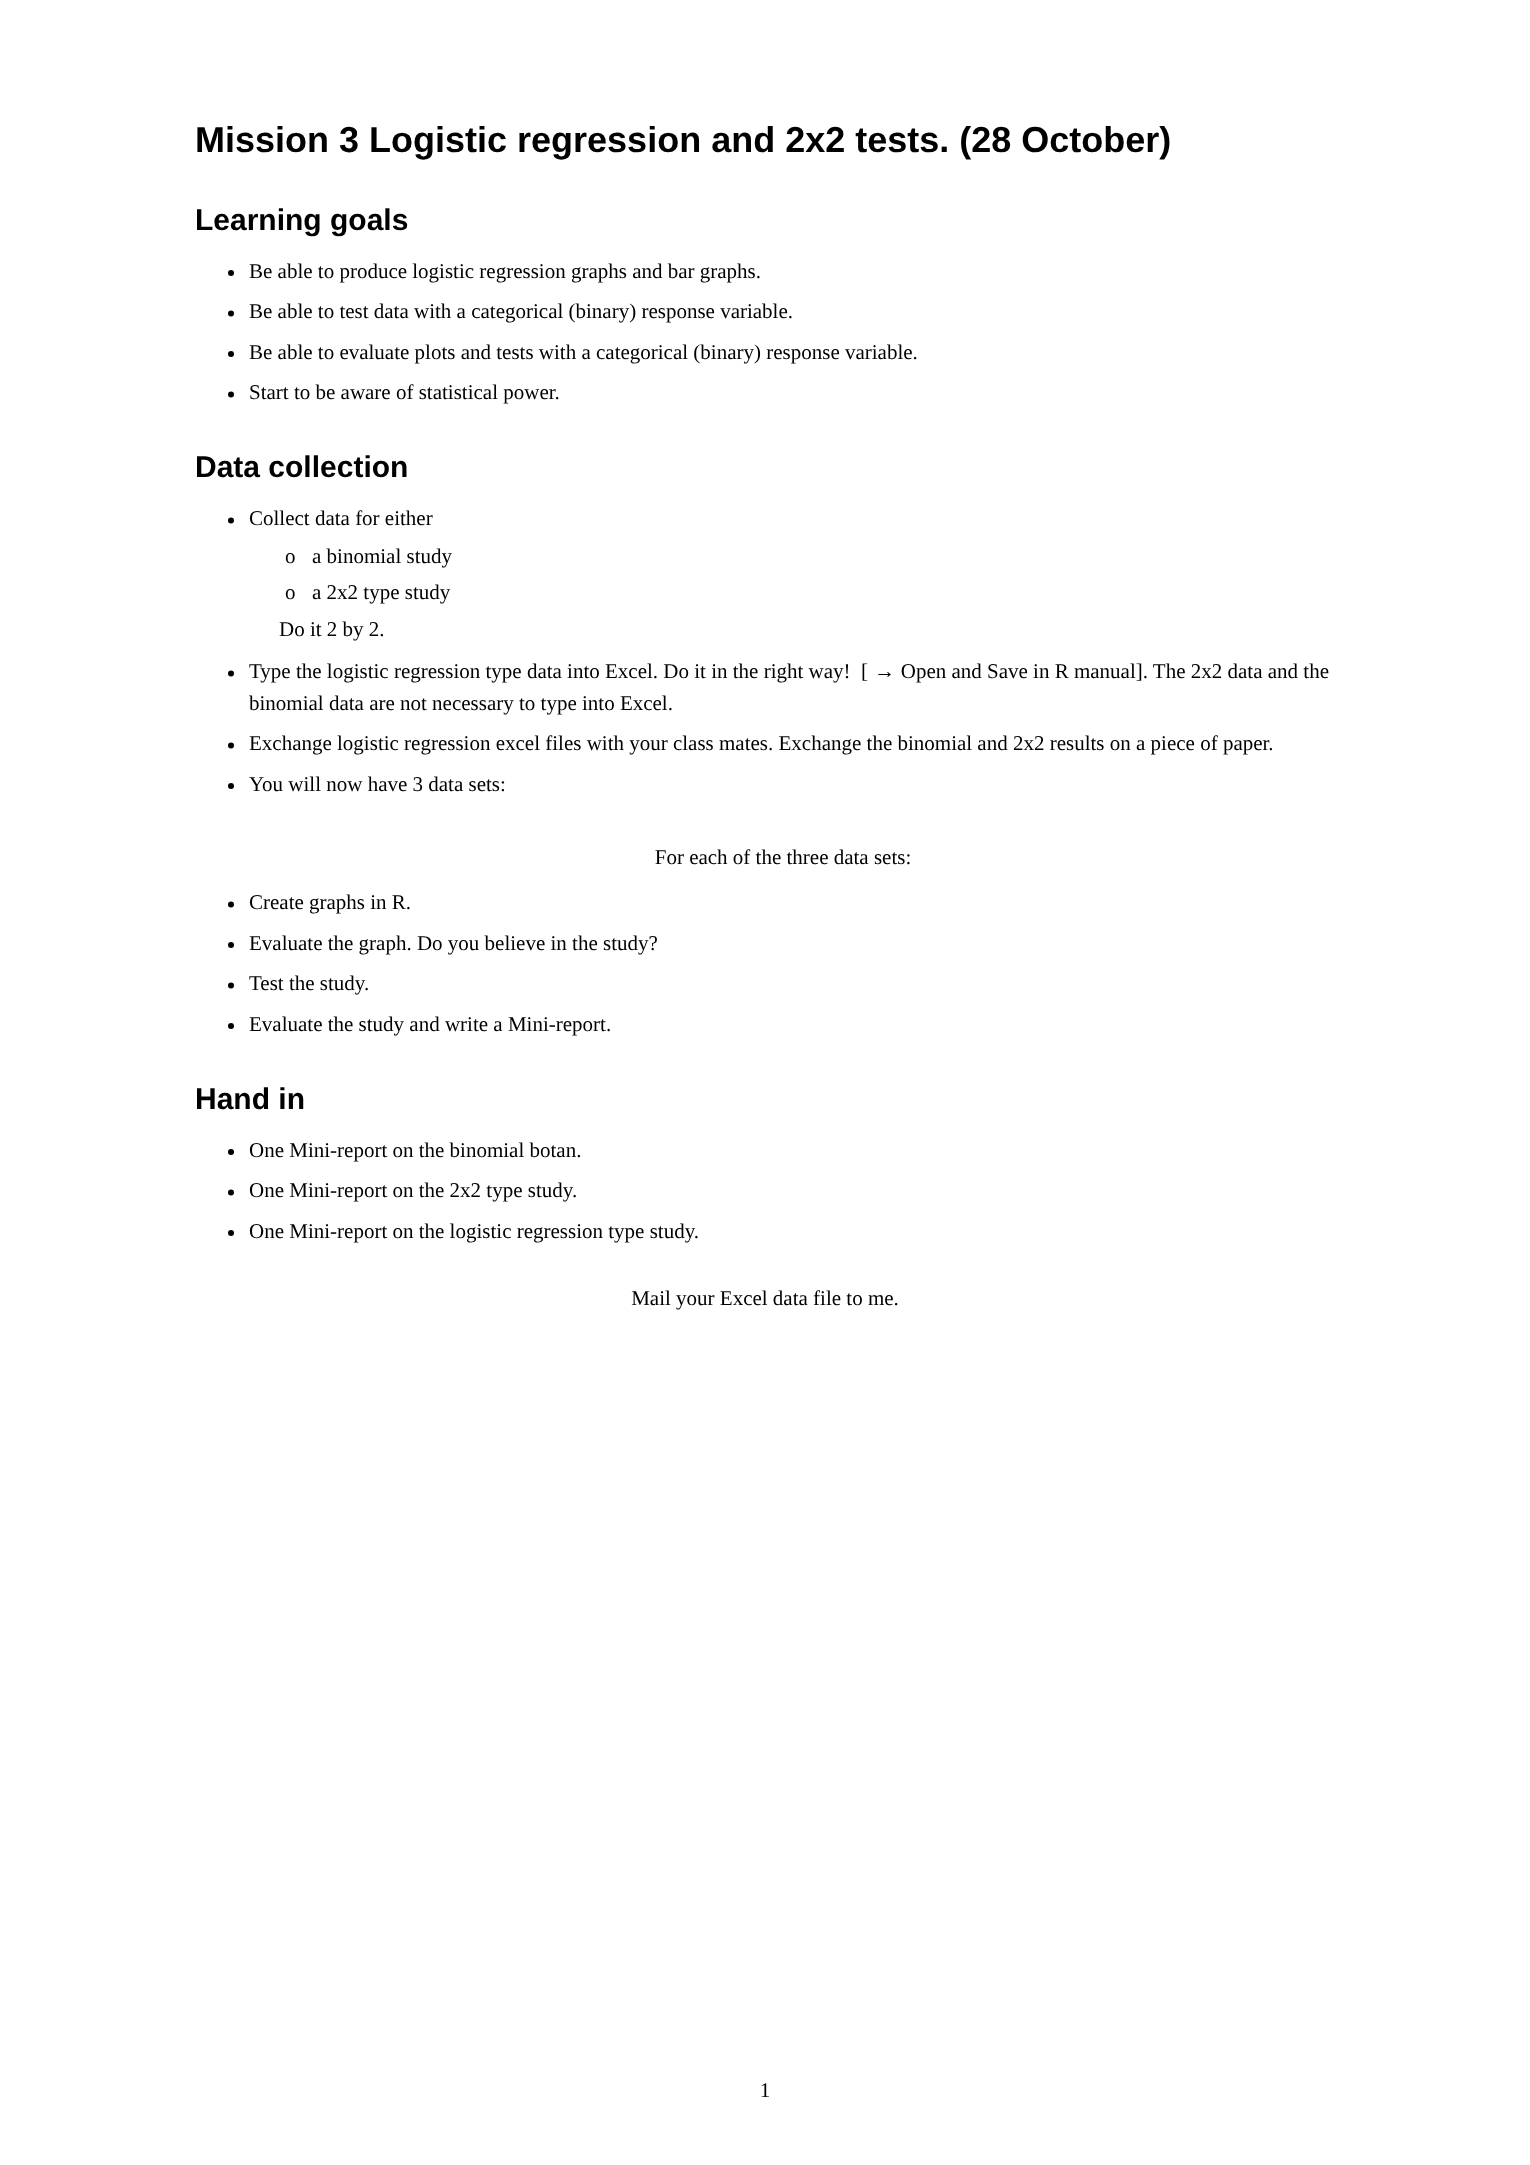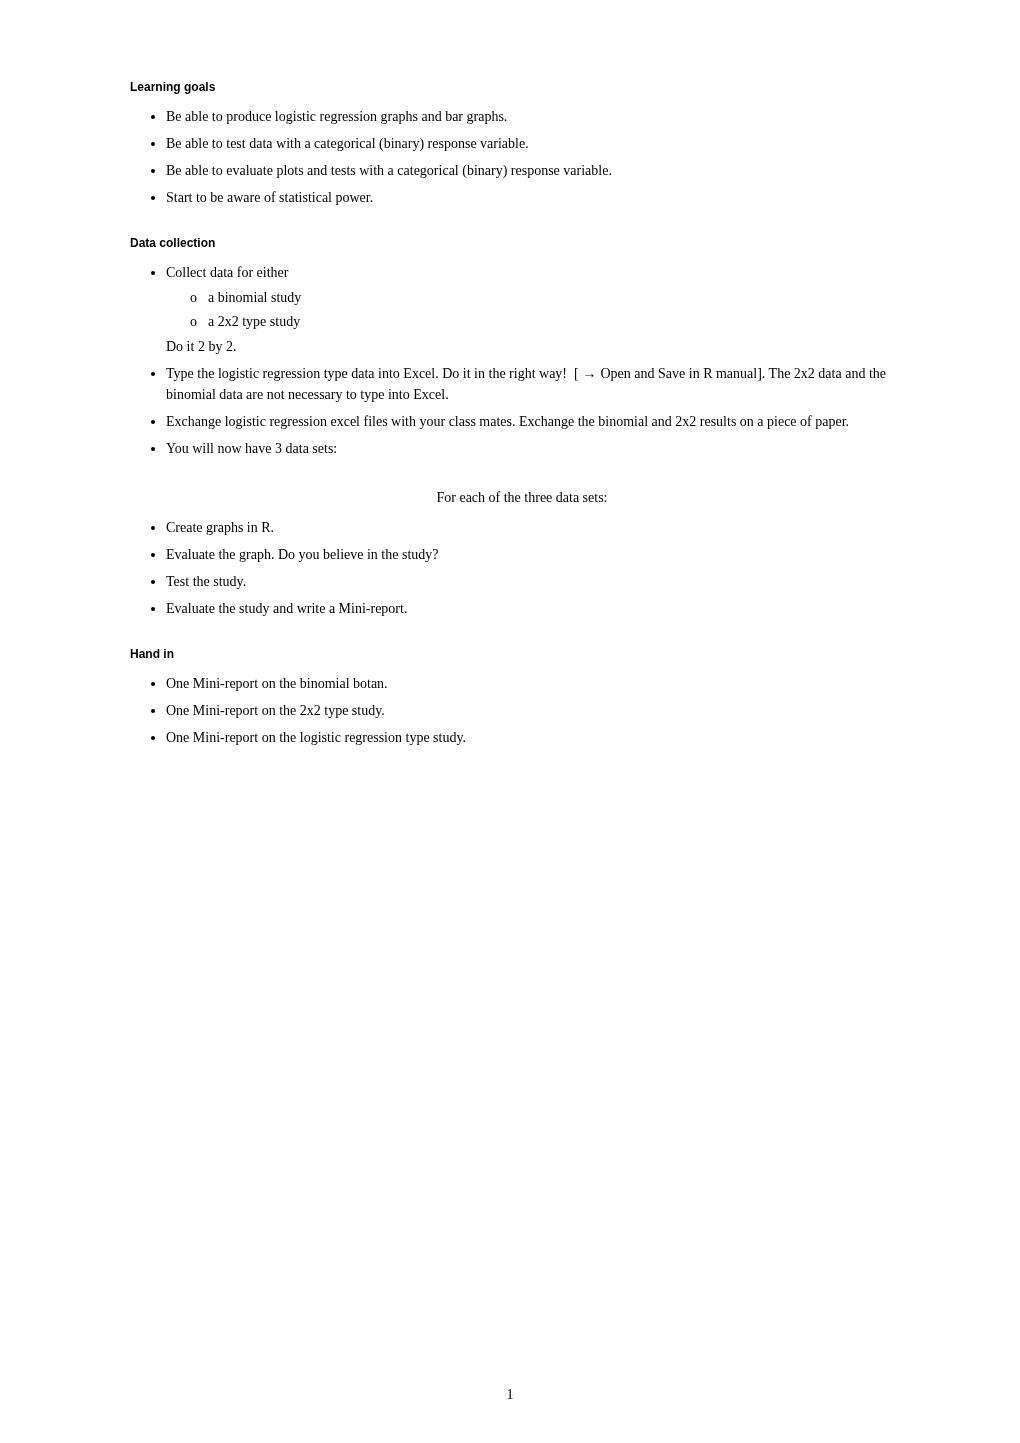--- a/index.html
+++ b/index.html
@@ -30,21 +30,21 @@
       font-weight: bold;
       margin-bottom: 28px;
       font-family: Arial, Helvetica, sans-serif;
     }
 
     .section {
       margin-bottom: 28px;
     }
 
     .section-heading {
-      font-size: 12px;
+      font-size: 20px;
       font-weight: bold;
       margin-bottom: 12px;
       font-family: Arial, Helvetica, sans-serif;
     }
 
     ul.main-list {
       list-style-type: disc;
       padding-left: 36px;
       margin-bottom: 8px;
     }
@@ -99,41 +99,42 @@
 
     .arrow-symbol {
       font-family: Arial, Helvetica, sans-serif;
     }
   </style>
 </head>
 <body>
 
 <div class="page">
 
+  <h1 class="main-title">Mission 3 Logistic regression and 2x2 tests. (28 October)</h1>
 
   <div class="section">
     <h2 class="section-heading">Learning goals</h2>
     <ul class="main-list">
       <li><span>Be able to produce logistic regression graphs and bar graphs.</span></li>
       <li><span>Be able to test data with a categorical (binary) response variable.</span></li>
       <li><span>Be able to evaluate plots and tests with a categorical (binary) response variable.</span></li>
       <li><span>Start to be aware of statistical power.</span></li>
     </ul>
   </div>
 
   <div class="section">
     <h2 class="section-heading">Data collection</h2>
     <ul class="main-list">
       <li>
         <span>Collect data for either</span>
         <ul class="sub-list">
           <li><span>a binomial study</span></li>
           <li><span>a 2x2 type study</span></li>
         </ul>
-        <div class="do-it-note" style="padding-left:0;">Do it 2 by 2.</div>
+        <div class="do-it-note" style="padding-left:0;margin-left:20px;">Do it 2 by 2.</div>
       </li>
       <li>
         <span>Type the logistic regression type data into Excel. Do it in the right way!&nbsp; [<span class="arrow-symbol"> → </span>Open and Save in R manual]. The 2x2 data and the binomial data are not necessary to type into Excel.</span>
       </li>
       <li>
         <span>Exchange logistic regression excel files with your class mates. Exchange the binomial and 2x2 results on a piece of paper.</span>
       </li>
       <li>
         <span>You will now have 3 data sets:</span>
       </li>
@@ -151,16 +152,17 @@
   </div>
 
   <div class="section">
     <h2 class="section-heading">Hand in</h2>
     <ul class="main-list">
       <li><span>One Mini-report on the binomial botan.</span></li>
       <li><span>One Mini-report on the 2x2 type study.</span></li>
       <li><span>One Mini-report on the logistic regression type study.</span></li>
     </ul>
     <br>
+    <p class="body-text">Mail your Excel data file to me.</p>
   </div>
 
   <div class="page-number">1</div>
 </div>
 
 </body></html>

